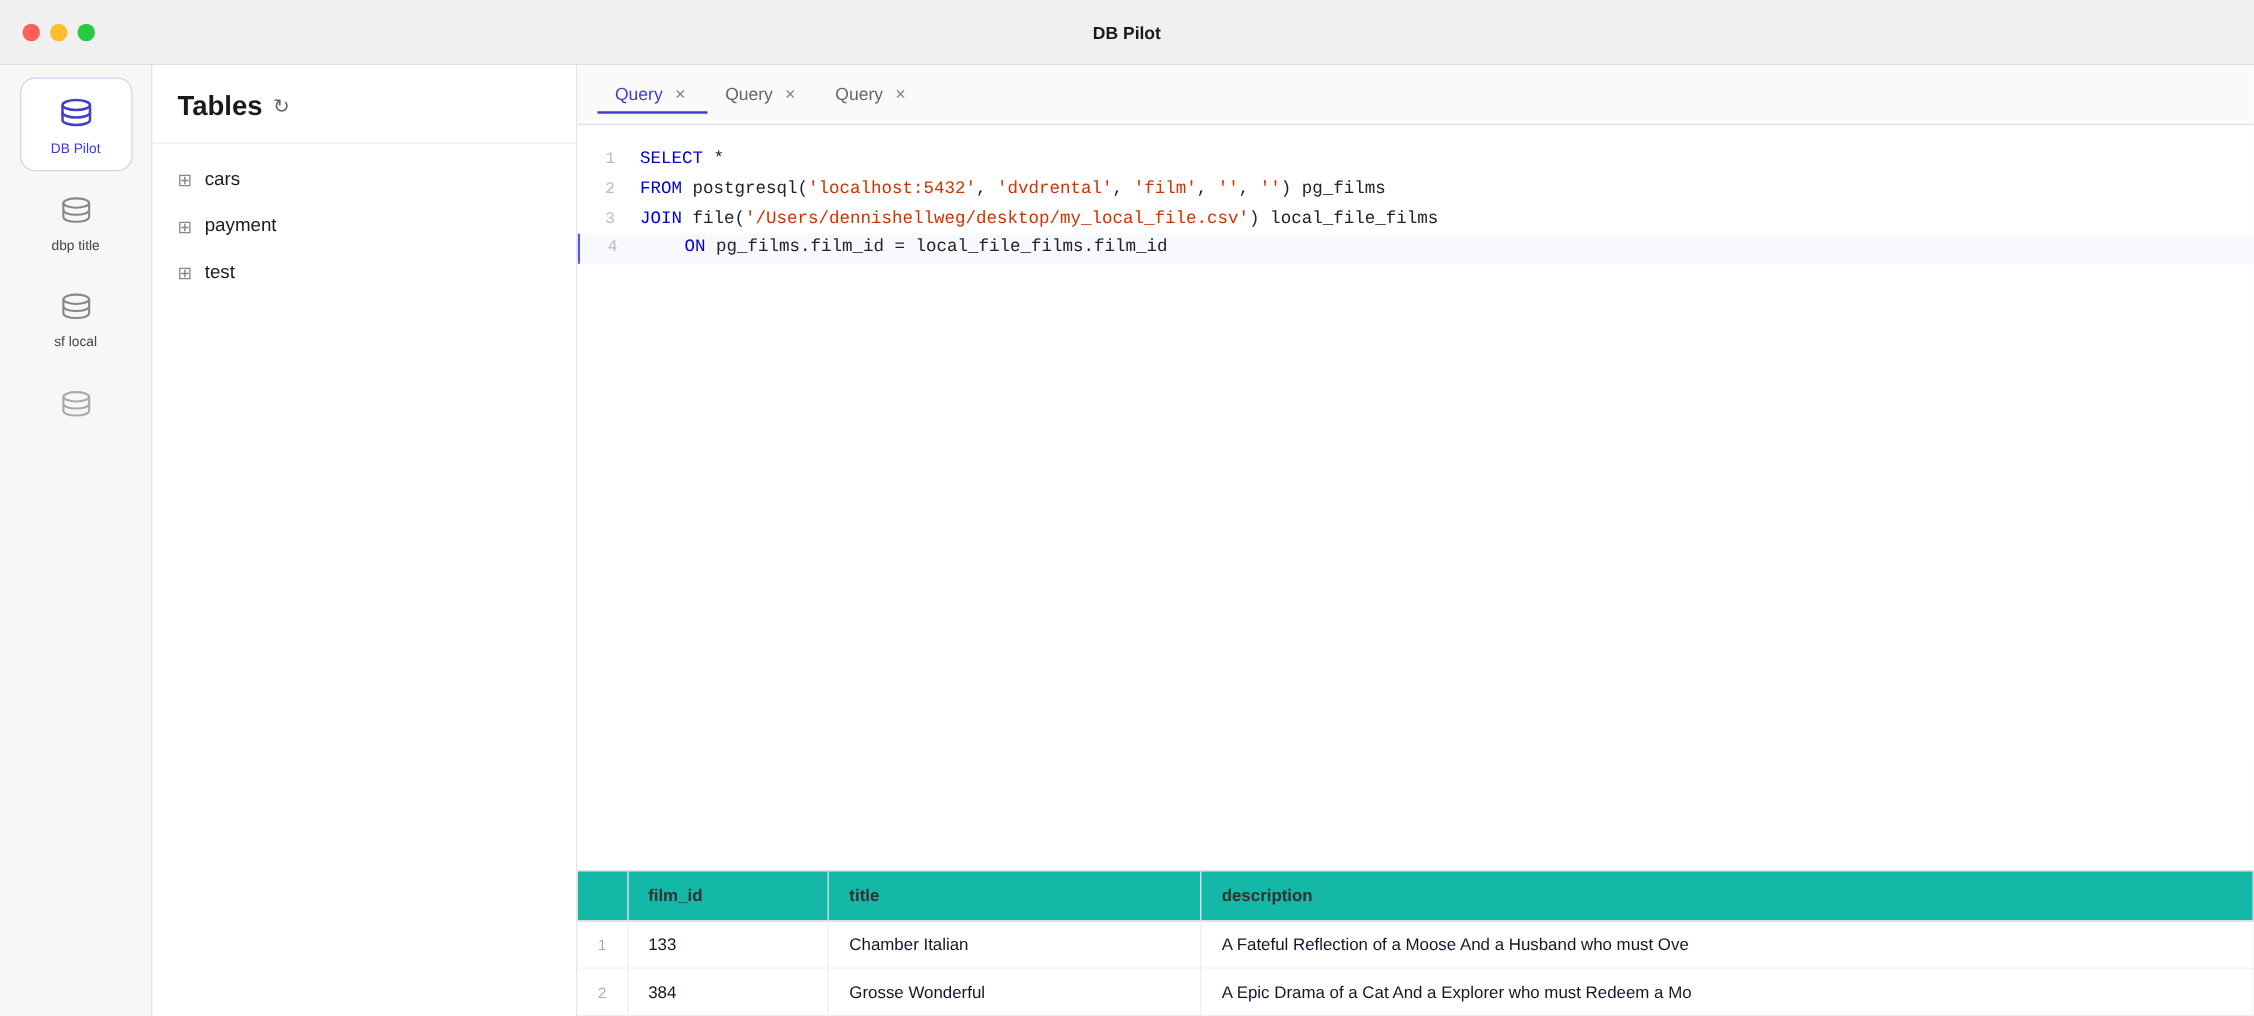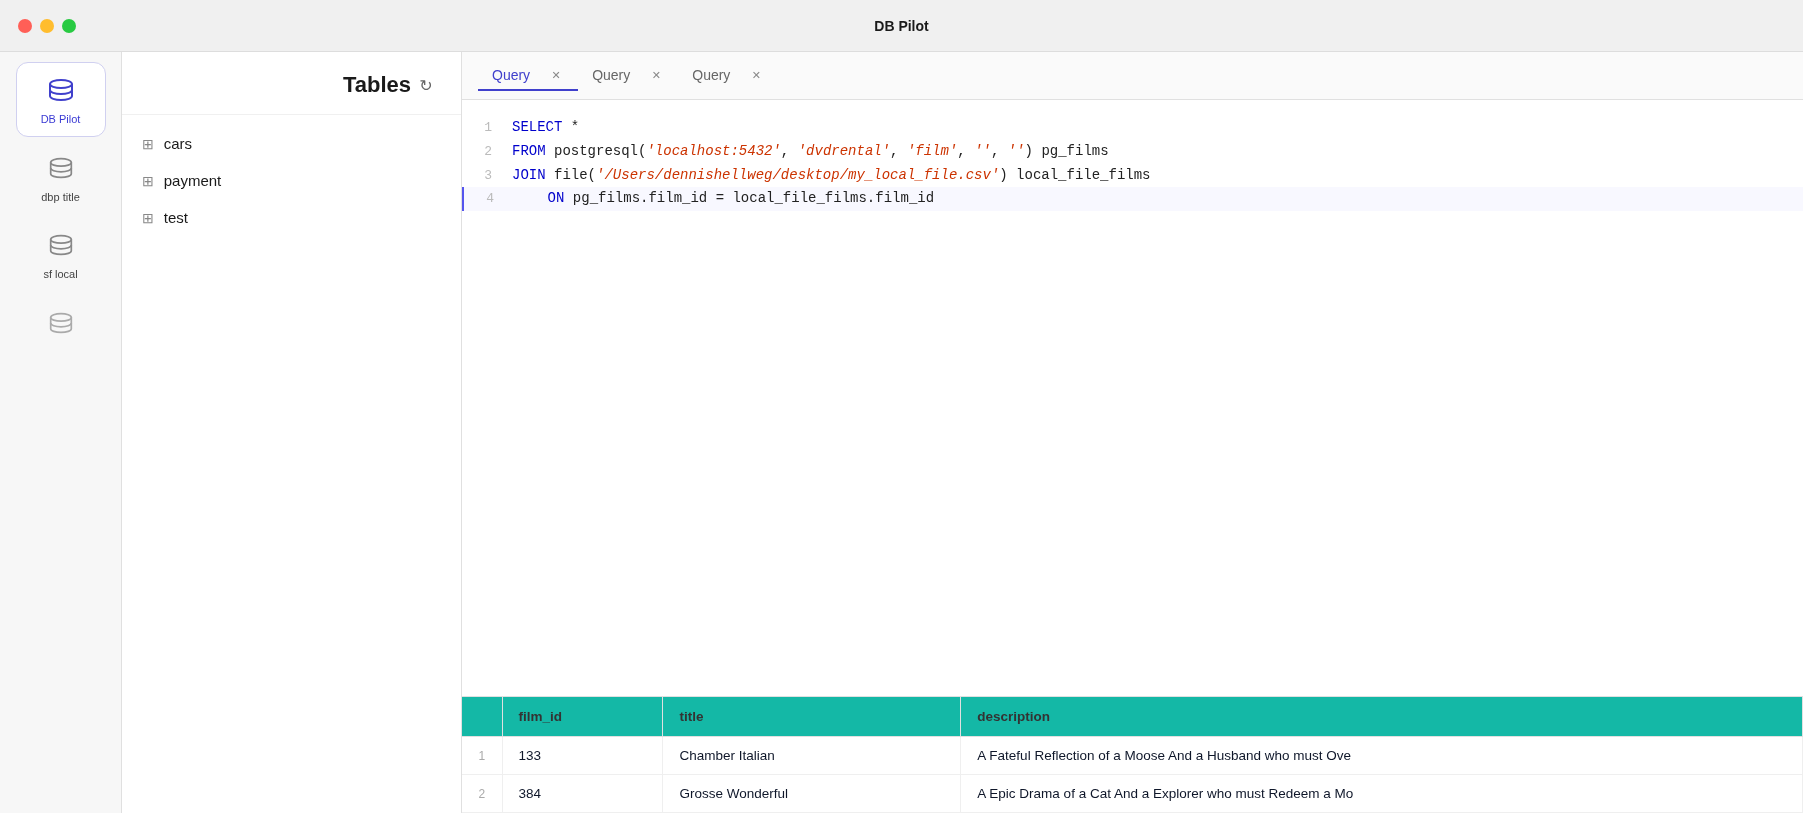--- a/index.html
+++ b/index.html
@@ -102,21 +102,21 @@
       width: 340px;
       background: white;
       border-right: 1px solid #e0e0e0;
       display: flex;
       flex-direction: column;
       flex-shrink: 0;
     }
     .tables-header {
       display: flex;
       align-items: center;
-      justify-content: flex-end;
+      justify-content: flex-start;
       padding: 18px 20px 14px;
       border-bottom: 1px solid #f0f0f0;
     }
     .tables-title {
       font-size: 22px;
       font-weight: 700;
       color: #1a1a1a;
     }
     .refresh-btn {
       width: 30px;
@@ -161,21 +161,21 @@
       align-items: center;
       border-bottom: 1px solid #e0e0e0;
       padding: 0 16px;
       height: 48px;
       flex-shrink: 0;
       background: #fafafa;
     }
     .tab {
       display: flex;
       align-items: center;
-      gap: 18px;
+      gap: 6px;
       padding: 6px 14px;
       font-size: 14px;
       cursor: pointer;
       color: #666;
       border-bottom: 2.5px solid transparent;
       margin-bottom: -1px;
     }
     .tab.active {
       color: #4040cc;
       border-bottom-color: #4040cc;
@@ -215,21 +215,21 @@
       user-select: none;
       flex-shrink: 0;
       font-size: 13px;
     }
     .line-content {
       flex: 1;
       white-space: pre;
     }
     
     .kw { color: #0000cc; font-weight: 500; }
-    .str { color: #cc3300; font-style: italic; }
+    .str { color: #cc3300; }
     .sym { color: #222; }
     .cursor-line {
       background: #f8f8ff;
       border-left: 2px solid #5555ee;
     }
 
     
     .results-table {
       flex-shrink: 0;
       border-top: 1px solid #e0e0e0;

